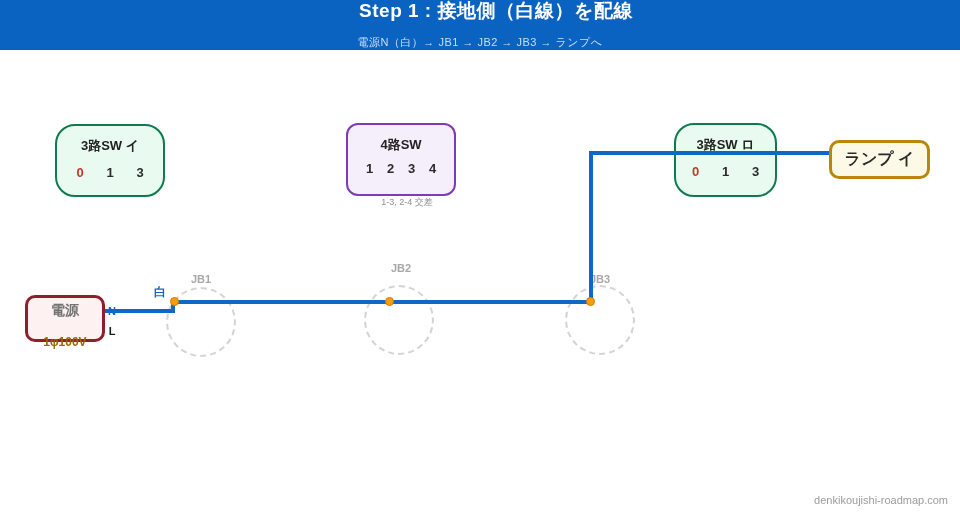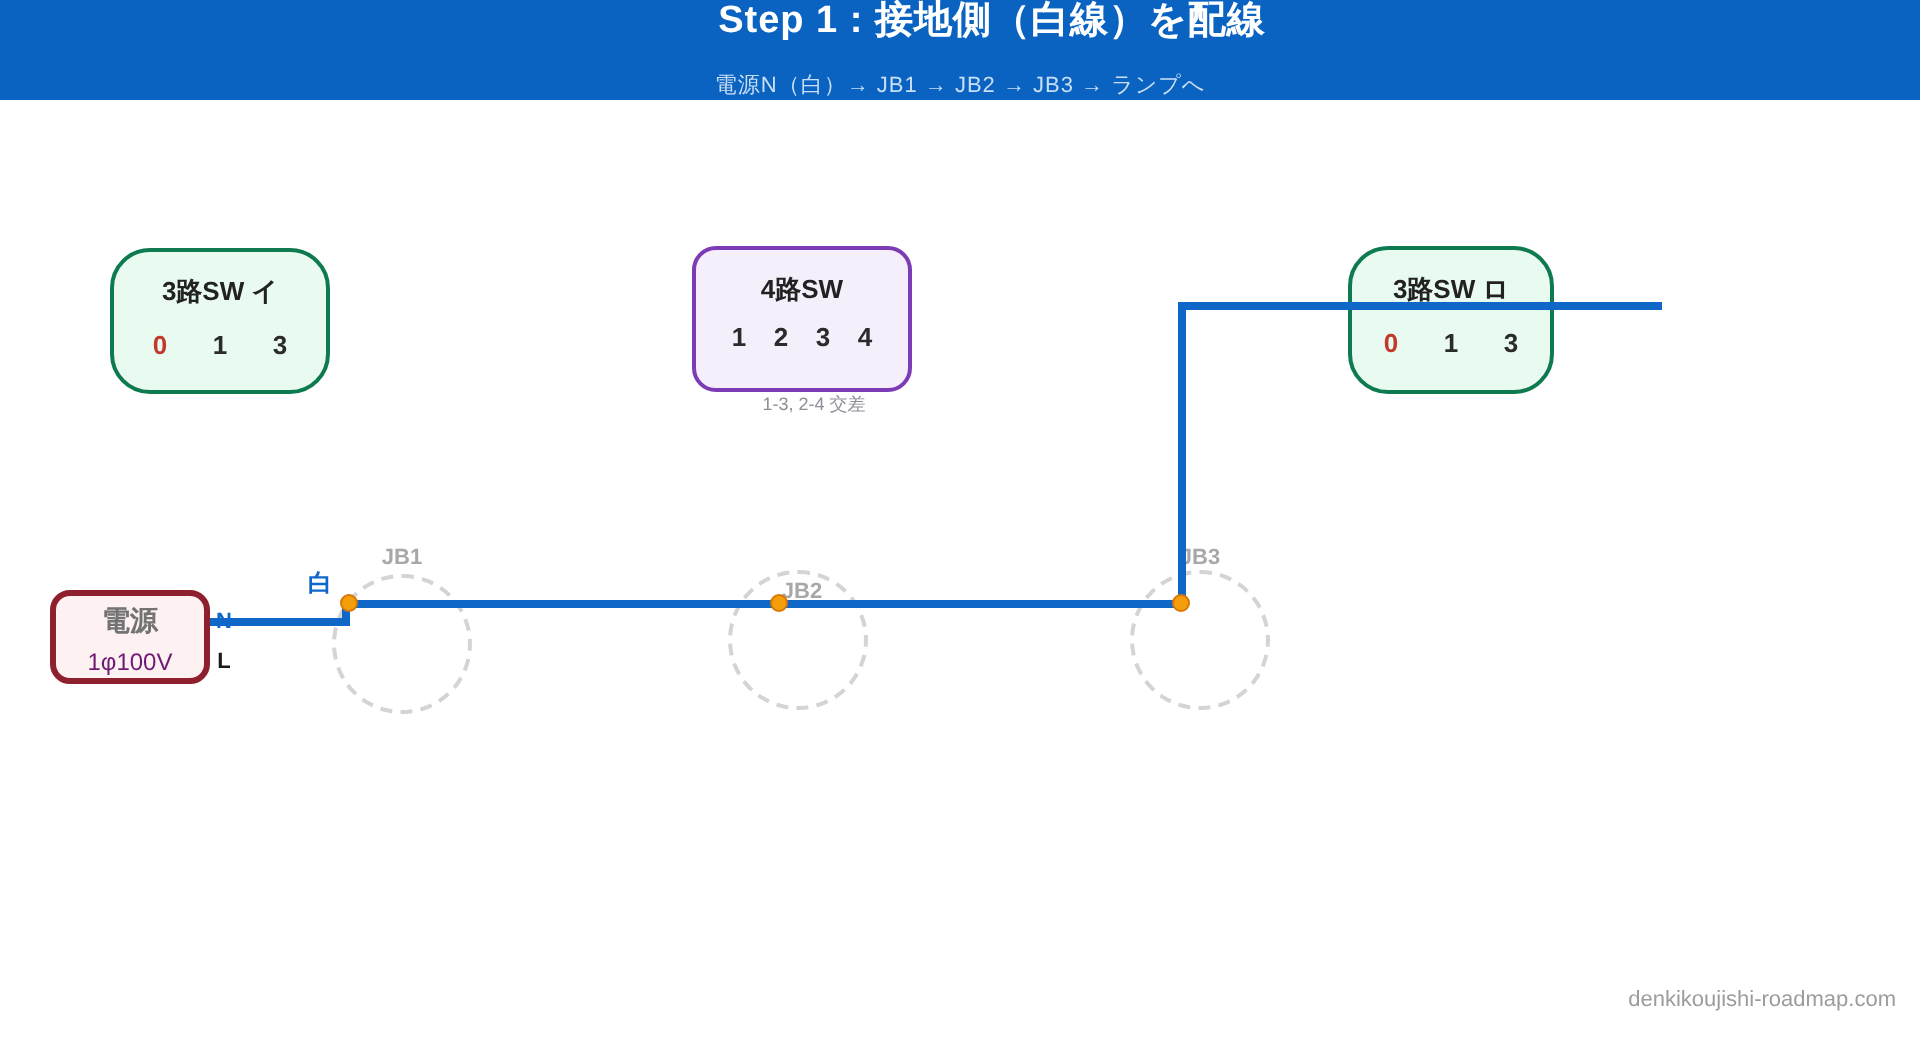--- a/index.html
+++ b/index.html
@@ -24,21 +24,21 @@
   .terms .red{color:#c0392b;}
   .swnote{font-size:9px;color:#8e8e99;margin-top:20px;padding-left:12px;}
 
   .lampbox{position:absolute;left:829px;top:140px;width:101px;height:39px;border:3px solid #b8860b;
            border-radius:10px;background:#fdf9e7;box-sizing:border-box;z-index:4;
            display:flex;align-items:center;justify-content:center;font-size:16px;font-weight:bold;color:#2b2b2b;}
 
   .powerbox{position:absolute;left:25px;top:295px;width:80px;height:47px;border:3px solid #8e202e;
             border-radius:10px;background:#fdf1f2;box-sizing:border-box;z-index:2;text-align:center;}
   .powerbox .pw-title{font-size:14px;font-weight:bold;color:#737373;margin-top:4px;}
-  .powerbox .pw-sub{font-size:12px;color:#701a75;margin-top:4px;}
+  .powerbox .pw-sub{font-size:12px;color:#a16207;margin-top:15px;font-weight:bold;}
 
   
   .jb-circle{position:absolute;width:70px;height:70px;border:2px dashed #d4d4d4;border-radius:50%;
              box-sizing:border-box;background:transparent;z-index:1;}
   .jb-label{position:absolute;transform:translate(-50%,-50%);font-size:11px;font-weight:bold;color:#a8a8a8;z-index:2;white-space:nowrap;}
 
   
   .wire{position:absolute;background:#0f68c8;z-index:3;}
   .dot{position:absolute;width:9px;height:9px;border-radius:50%;background:#f59e0b;border:1px solid #d97706;
        box-sizing:border-box;z-index:4;}
@@ -56,21 +56,21 @@
 
   <div class="header">
     <div class="title">Step 1 : 接地側（白線）を配線</div>
     <div class="subtitle">電源N（白）→ JB1 → JB2 → JB3 → ランプへ</div>
   </div>
 
   <div class="jb-circle" style="left:166px;top:287px;"></div>
   <div class="jb-circle" style="left:364px;top:285px;"></div>
   <div class="jb-circle" style="left:565px;top:285px;"></div>
   <div class="jb-label" style="left:201px;top:279px;">JB1</div>
-  <div class="jb-label" style="left:401px;top:296px;">JB2</div>
+  <div class="jb-label" style="left:401px;top:268px;">JB2</div>
   <div class="jb-label" style="left:600px;top:279px;">JB3</div>
 
   <div class="swbox green" style="left:55px;top:124px;width:110px;height:73px;">
     <div class="bx-title">3路SW イ</div>
     <div class="terms wide">
       <span class="red">0</span>
       <span>1</span>
       <span>3</span>
     </div>
   </div>
@@ -88,20 +88,23 @@
 
   <div class="swbox green" style="left:646px;top:123px;width:103px;height:74px;margin-left:28px;">
     <div class="bx-title">3路SW ロ</div>
     <div class="terms wide">
       <span class="red">0</span>
       <span>1</span>
       <span>3</span>
     </div>
   </div>
 
+  <div class="lampbox">
+    <span>ランプ イ</span>
+  </div>
 
   <div class="powerbox">
     <div class="pw-title">電源</div>
     <div class="pw-sub">1φ100V</div>
   </div>
   <div class="term-n" style="left:112px;top:311px;">N</div>
   <div class="term-l" style="left:112px;top:331px;">L</div>
 
   <div class="wire" style="left:105px;top:309px;width:70px;height:4px;"></div>
   <div class="wire" style="left:171px;top:300px;width:4px;height:13px;"></div>

